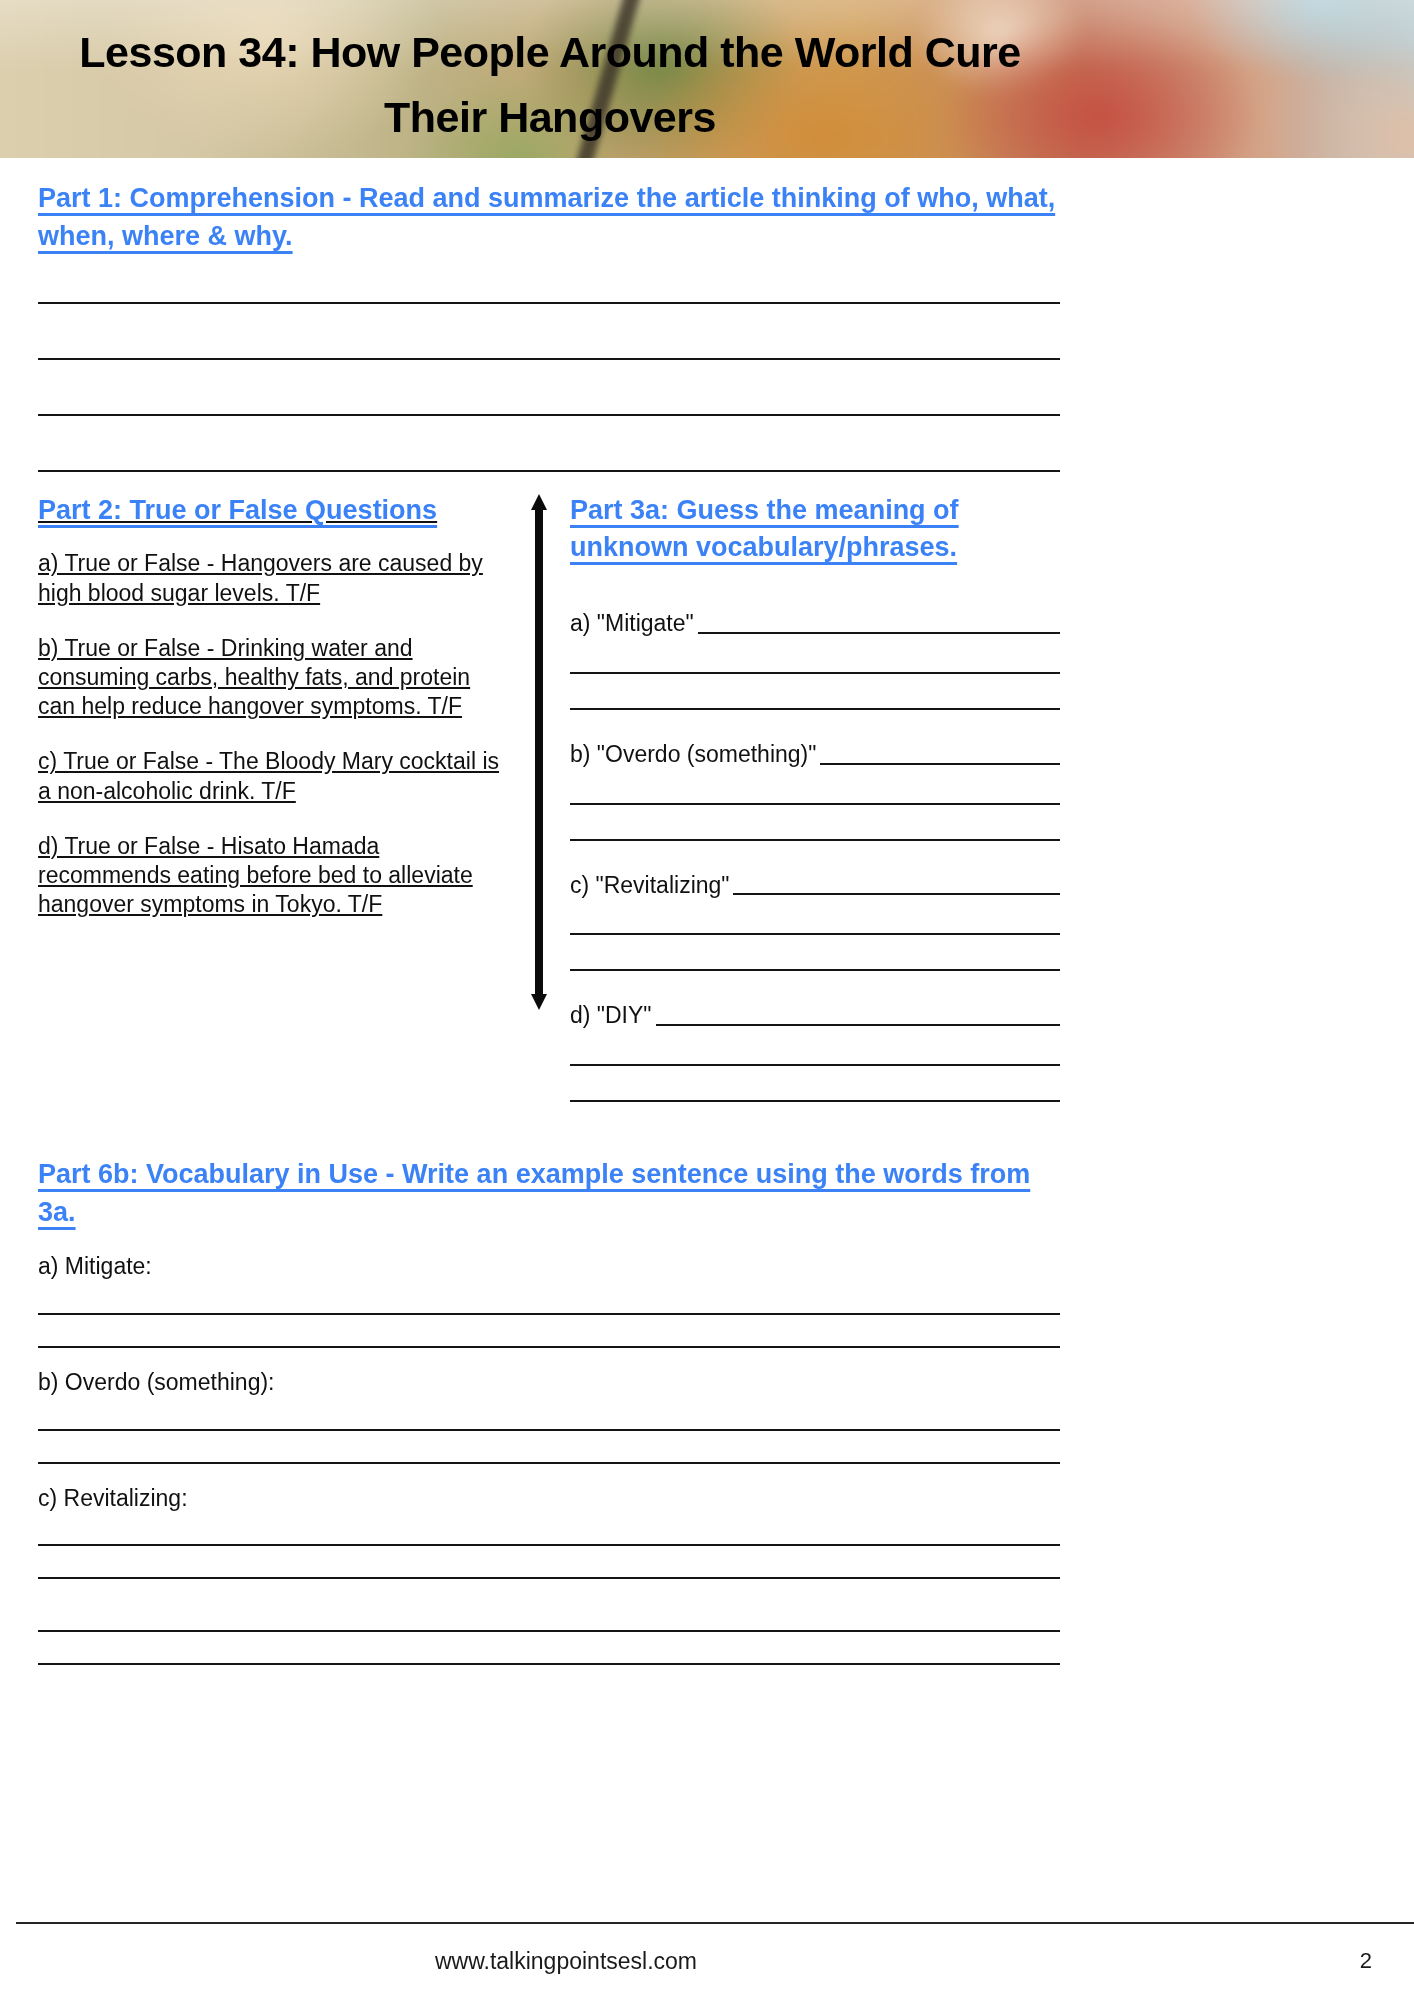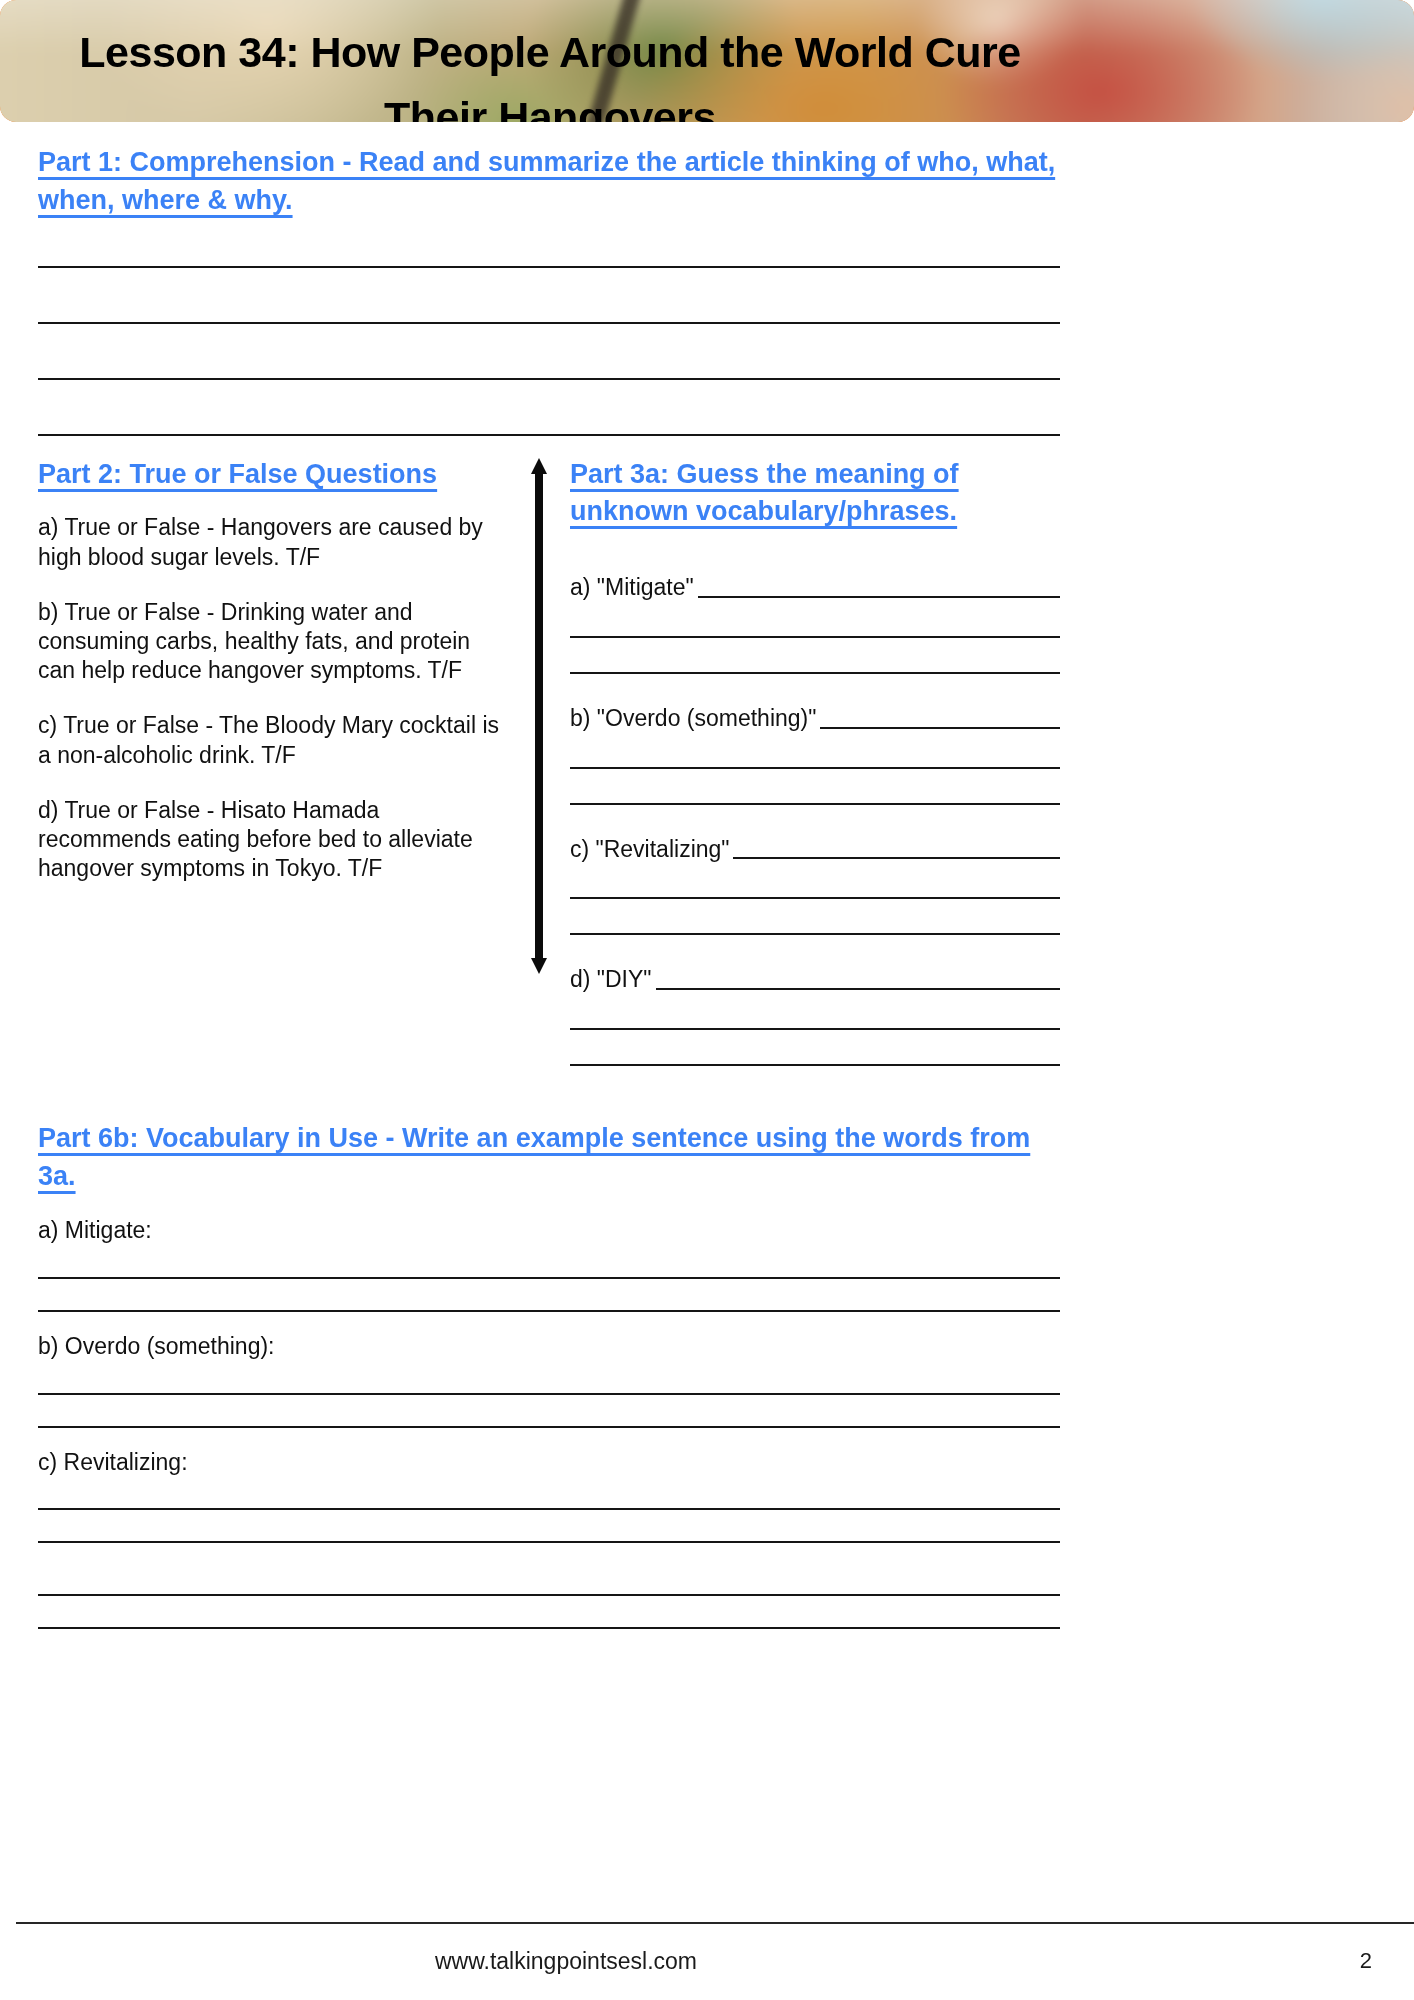--- a/index.html
+++ b/index.html
@@ -2,21 +2,21 @@
 <html><head>
 <meta charset="utf-8">
 <style>
   * { margin:0; padding:0; box-sizing:border-box; }
   html, body { background:#ffffff; }
   body { font-family:"Liberation Sans", sans-serif; color:#111111; }
 
   .page { position:relative; width:1414px; height:2000px; background:#ffffff; overflow:hidden; }
 
   
-  .header { position:relative; width:1414px; height:122px; overflow:hidden; background:#f97316;border-radius:16px; }
+  .header { position:relative; width:1414px; height:158px; overflow:hidden; background:#f97316; }
   .header-bg {
     position:absolute; inset:-24px;
     background:
       linear-gradient(180deg, rgba(255,255,255,0.38), rgba(255,255,255,0) 45%),
       radial-gradient(ellipse 190px 120px at 92% 12%, rgba(168,205,218,0.95), rgba(168,205,218,0) 70%),
       radial-gradient(ellipse 150px 150px at 98% 78%, rgba(228,190,162,0.9), rgba(228,190,162,0) 70%),
       radial-gradient(ellipse 230px 150px at 77% 68%, rgba(198,70,60,0.8), rgba(198,70,60,0) 70%),
       radial-gradient(ellipse 120px 90px at 70% 28%, rgba(242,222,200,0.8), rgba(242,222,200,0) 70%),
       radial-gradient(ellipse 260px 170px at 58% 78%, rgba(209,138,52,0.85), rgba(209,138,52,0) 72%),
       radial-gradient(ellipse 200px 160px at 47% 42%, rgba(104,132,64,0.85), rgba(104,132,64,0) 70%),
@@ -43,21 +43,21 @@
     text-decoration:underline; text-decoration-thickness:2.5px; text-underline-offset:6px;
   }
   .p1-heading { margin-top:22px; }
 
   .p1-lines { margin-top:2px; }
   .p1-line { height:56px; border-bottom:2.5px solid #151515; }
   .p1-line:first-child { height:46px; }
 
   
   .columns { display:flex; margin-top:20px; width:1022px; }
-  .col-left  { width:470px; }
+  .col-left  { width:470px;text-decoration:underline; }
   .col-gap   { width:62px; display:flex; justify-content:center; align-items:flex-start; padding-top:2px; }
   .col-right { flex:1; }
 
   .question { margin-top:26px; font-size:23px; line-height:1.27; }
   .col-left .question:nth-of-type(2) { margin-top:20px; }
 
   .vgroup { margin-top:30px; }
   .col-right > .vgroup:nth-child(2) { margin-top:42px; }
   .vrow { display:flex; font-size:23px; line-height:1.25; }
   .vrow .fill { flex:1; border-bottom:2px solid #151515; margin:0 0 4px 4px; }

